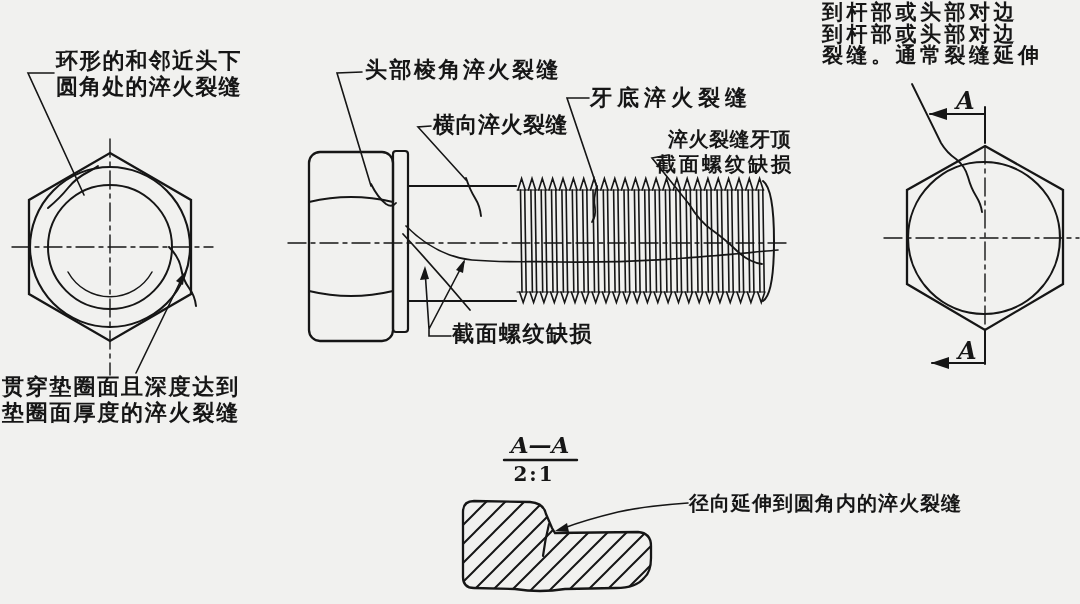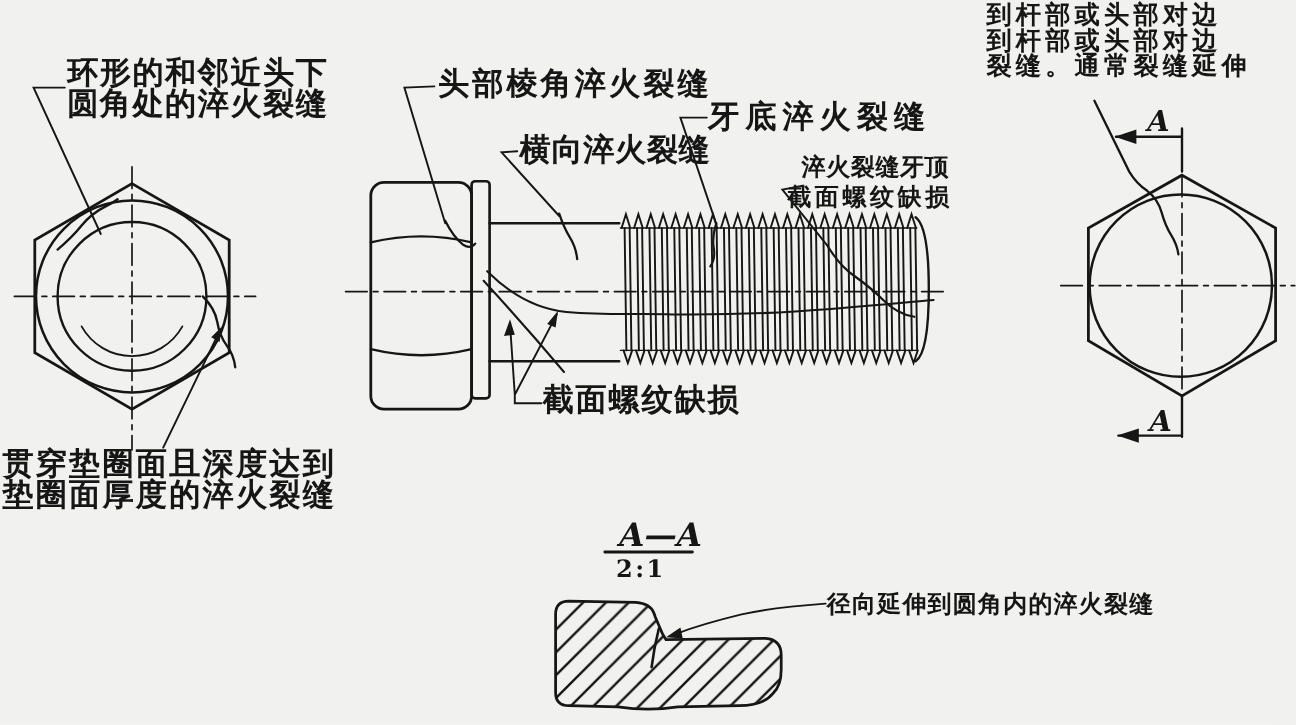--- a/index.html
+++ b/index.html
@@ -10,37 +10,37 @@
     overflow:hidden;
     font-family:"DejaVu Sans",sans-serif;
     color:var(--ink,#161616);
   }
   .stage svg{position:absolute;left:0;top:0;color:var(--ink,#161616);}
   .cjk{
     position:absolute;
     font-weight:700;
     white-space:nowrap;
     line-height:26px;
-    font-size:26px;
+    font-size:22px;
     color:var(--ink,#161616);
   }
   .cjk div{white-space:nowrap;}
   .serifA{
     position:absolute;
     font-family:"DejaVu Serif",serif;
     font-style:italic;
     font-weight:700;
     font-size:24px;
     color:var(--ink,#161616);
   }
   .sec-title{
     position:absolute;left:495px;top:431px;width:90px;
-    text-align:right;
+    text-align:center;
     font-family:"DejaVu Serif",serif;
-    font-style:italic;font-weight:700;font-size:27px;
+    font-style:italic;font-weight:700;font-size:23px;
   }
   .sec-scale{
     position:absolute;left:489px;top:462px;width:90px;
     text-align:center;
     font-family:"DejaVu Serif",serif;
     font-weight:700;font-size:20px;letter-spacing:2px;
   }
 </style>
 </head>
 <body>

